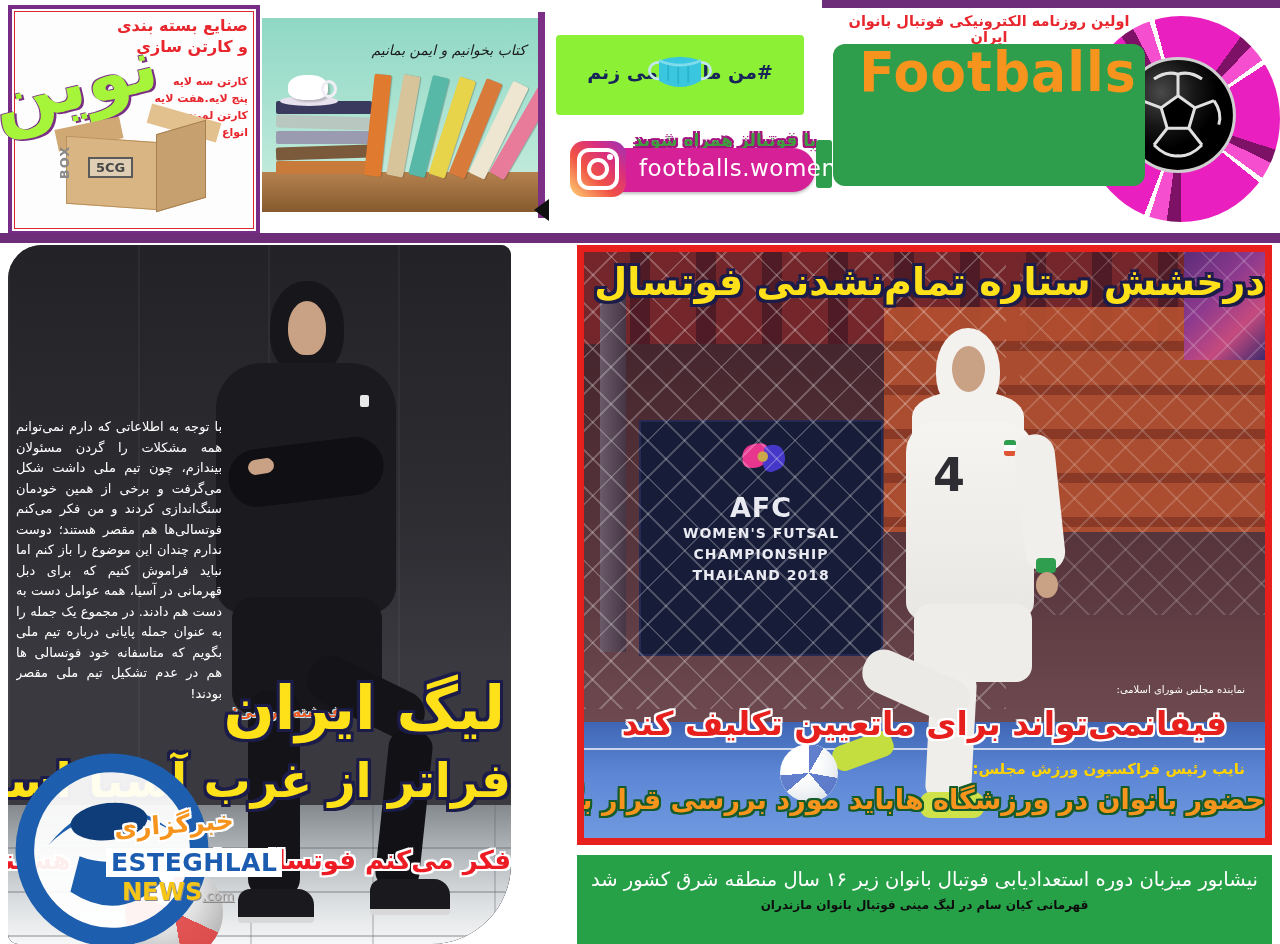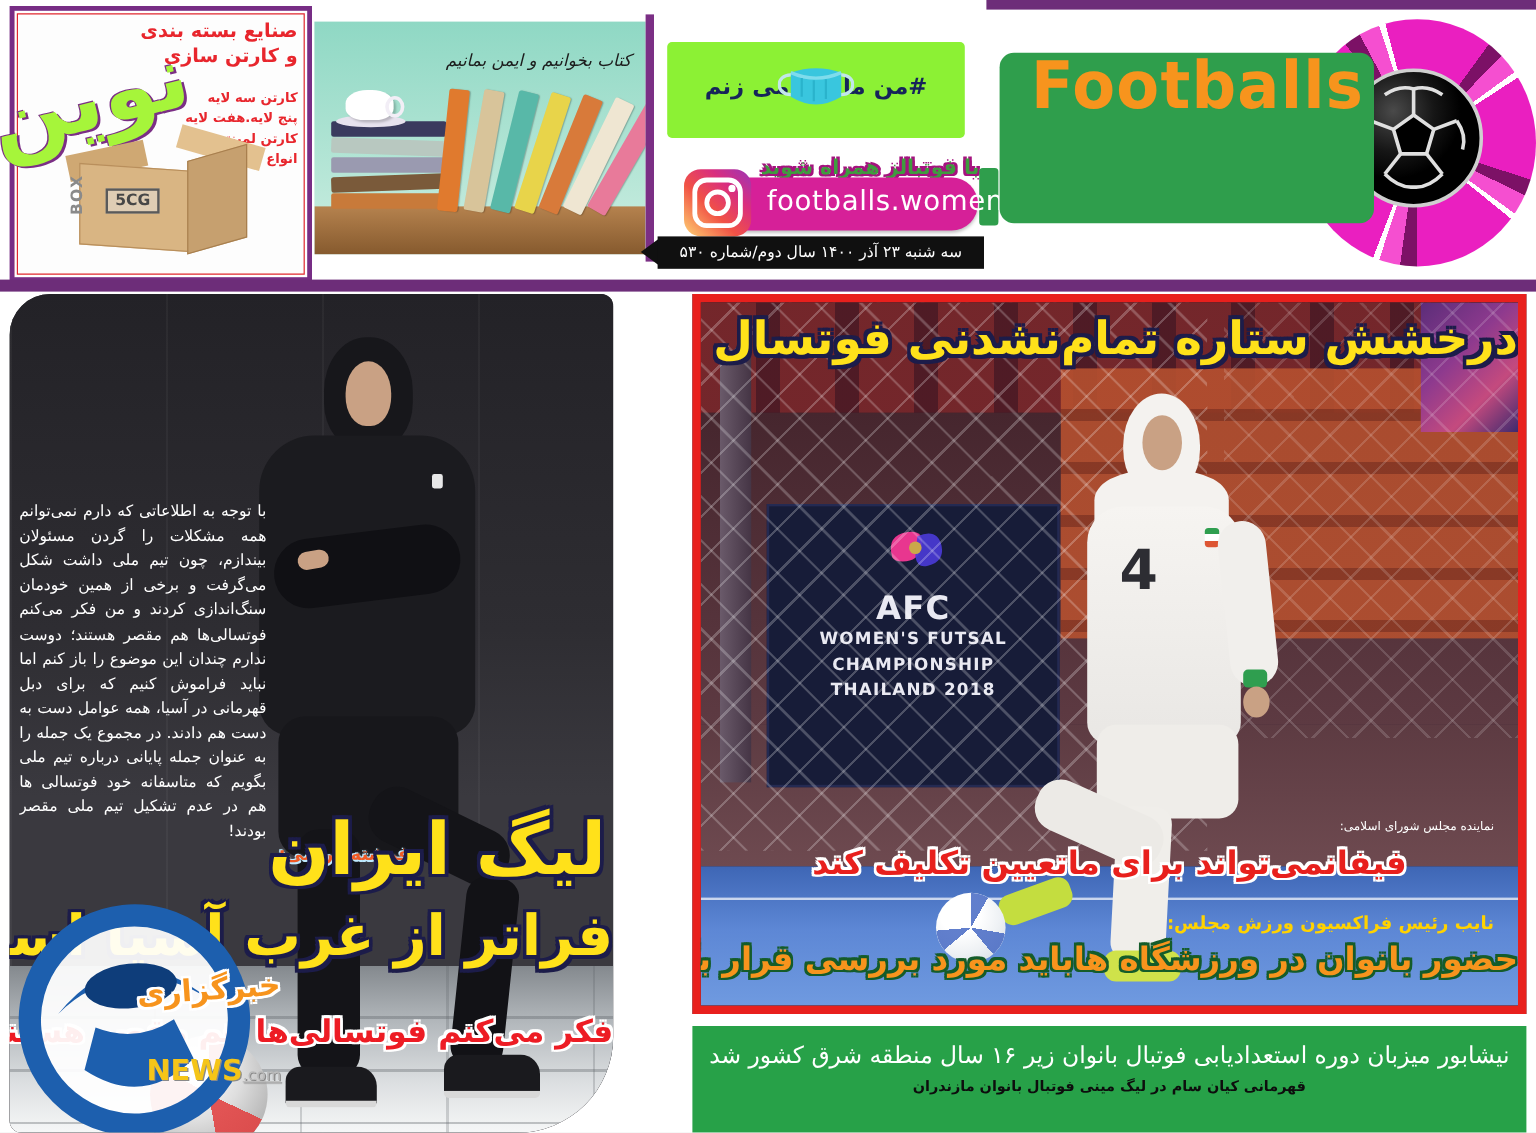--- a/index.html
+++ b/index.html
@@ -143,21 +143,21 @@
   .p-hips{left:330px;top:352px;width:118px;height:78px;background:#efede9;border-radius:16px;}
   .p-legl{left:344px;top:420px;width:46px;height:128px;background:#f0eeea;border-radius:14px;transform:rotate(3deg);}
   .p-legr{left:276px;top:412px;width:112px;height:44px;background:#eceae6;border-radius:20px;transform:rotate(24deg);}
   .p-shoel{left:336px;top:540px;width:64px;height:26px;background:#cfe24a;border-radius:10px;}
   .p-shoer{left:248px;top:486px;width:62px;height:26px;background:#c4dd3f;border-radius:10px;transform:rotate(-20deg);}
   .p-ball{left:196px;top:492px;width:58px;height:58px;border-radius:50%;background:radial-gradient(circle at 35% 30%,#ffffff 0 30%,#eef1f4 60%,#cfd6de 100%);overflow:hidden;}
   .p-ball::before{content:"";position:absolute;inset:0;border-radius:50%;opacity:.8;
       background:conic-gradient(#3a5fc0 0 30deg,transparent 30deg 100deg,#3a5fc0 100deg 140deg,transparent 140deg 230deg,#3a5fc0 230deg 265deg,transparent 265deg);}
   .rp-h1{left:0;top:8px;width:100%;text-align:center;color:#ffe11a;font-weight:bold;font-size:38px;z-index:5;}
   .rp-k1{right:20px;top:432px;color:#fff;font-size:10px;z-index:5;}
-  .rp-h2{left:0;top:452px;width:100%;text-align:center;color:#e8201d;font-weight:bold;font-size:27px;z-index:5;}
+  .rp-h2{left:0;top:452px;width:100%;text-align:center;color:#e8201d;font-weight:bold;font-size:33px;z-index:5;}
   .rp-k2{right:20px;top:508px;color:#ffd200;font-weight:bold;font-size:15px;z-index:5;}
   .rp-h3{left:0;top:532px;width:100%;text-align:center;color:#f7941d;font-weight:bold;font-size:27px;z-index:5;}
 
   .bottom-strip{left:577px;top:855px;width:695px;height:89px;background:#27a148;text-align:center;}
   .bs-l1{margin-top:13px;color:#fff;font-weight:normal;font-size:19.5px;}
   .bs-l2{margin-top:7px;color:#0d0d0d;font-weight:bold;font-size:12px;}
 </style>
 </head>
 <body>
 
@@ -236,23 +236,23 @@
           <stop offset="1" stop-color="#9b36b7"></stop>
     </linearGradient>
       </defs>
     <rect x="2" y="2" width="56" height="56" rx="14" fill="url(#ig)"></rect>
     <rect x="11" y="11" width="38" height="38" rx="10" fill="none" stroke="#fff" stroke-width="4"></rect>
     <circle cx="30" cy="30" r="9" fill="none" stroke="#fff" stroke-width="4"></circle>
     <circle cx="42" cy="18" r="3" fill="#fff"></circle>
   </svg>
 
   <div class="abs date-arrow"></div>
-  <div class="abs date-bar rtl">سه شنبه ۲۳ آذر ۱۴۰۰ سال دوم/شماره ۵۳۰</div>
 
   <div class="abs mast-topbar"></div>
+  <div class="abs mast-tagline rtl">اولین روزنامه الکترونیکی فوتبال بانوان ایران</div>
   <div class="abs swirl"></div>
   <svg class="abs mb-ball" viewBox="0 0 100 100">
     <defs>
         <radialGradient id="bg1" cx="35%" cy="30%">
       <stop offset="0%" stop-color="#4a4a4a"></stop>
           <stop offset="60%" stop-color="#161616"></stop>
           <stop offset="100%" stop-color="#000"></stop>
     </radialGradient>
       </defs>
     <circle cx="50" cy="50" r="47" fill="url(#bg1)" stroke="#cfcfcf" stroke-width="2.5"></circle>
@@ -300,20 +300,21 @@
 
     <div class="abs eg-logo">
       <svg class="abs eg-svg" viewBox="0 0 140 140">
         <circle cx="70" cy="70" r="61" fill="#ffffff" opacity="0.93"></circle>
         <circle cx="70" cy="70" r="61" fill="none" stroke="#1d5fae" stroke-width="13"></circle>
         <path d="M26 62 Q70 18 114 62 Q92 44 70 48 Q48 44 26 62" fill="#1d5fae"></path>
         <ellipse cx="70" cy="50" rx="27" ry="13" fill="#0e3d7a"></ellipse>
         <path d="M38 96 Q70 122 102 96 L93 72 Q70 84 47 72 Z" fill="#1d5fae"></path>
       </svg>
       <div class="abs eg-kh rtl ol-white">خبرگزاری</div>
+      <div class="abs eg-name">ESTEGHLAL</div>
       <div class="abs eg-news"><span>NEWS</span><span class="eg-com">.com</span></div>
     </div>
   </div>
 
   <div class="abs right-art">
     <div class="rp rp-seats-top"></div>
     <div class="rp rp-mid"></div>
     <div class="rp rp-seats"></div>
     <div class="rp rp-banner"></div>
     <div class="rp rp-wall"></div>

